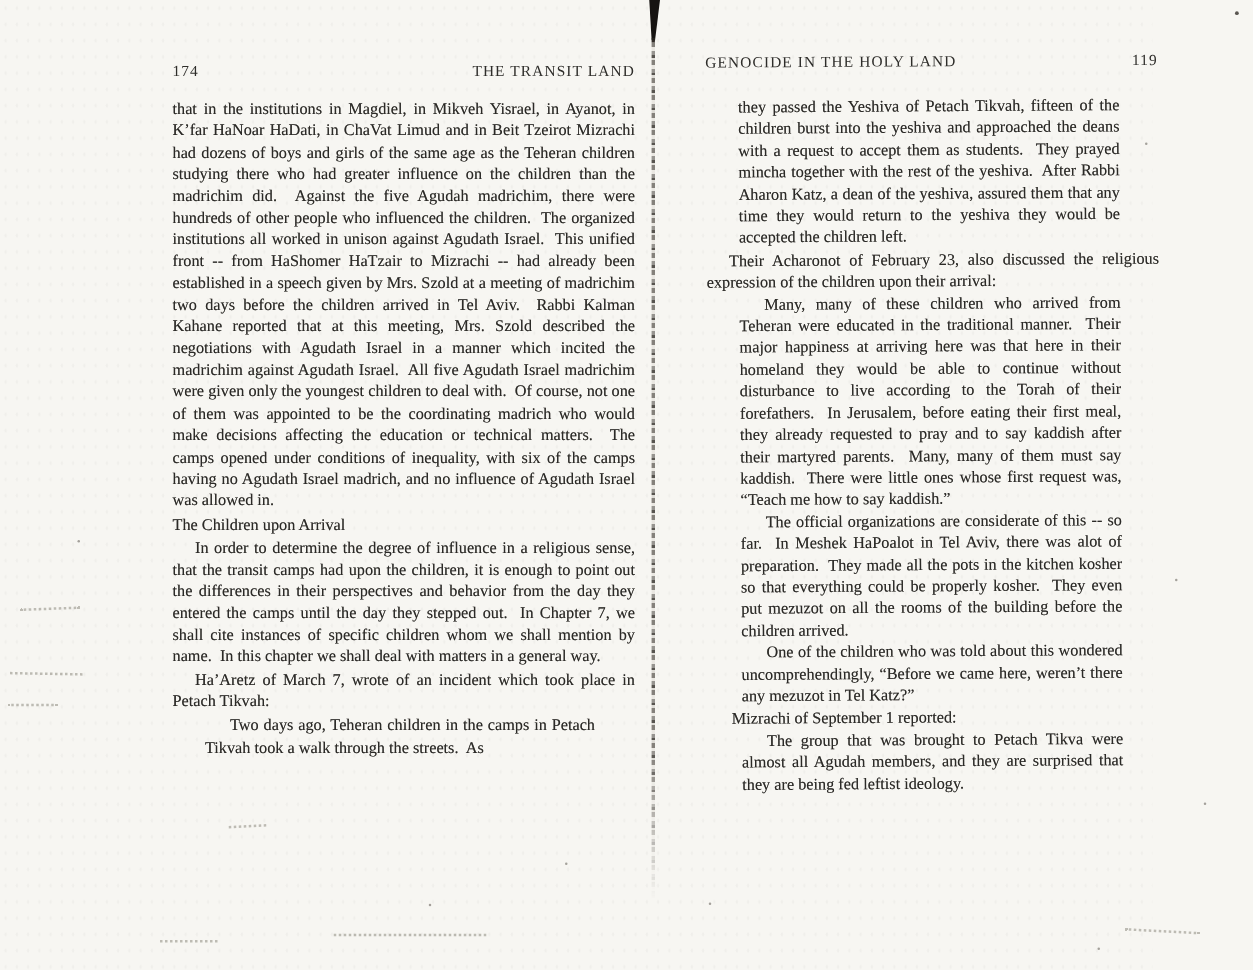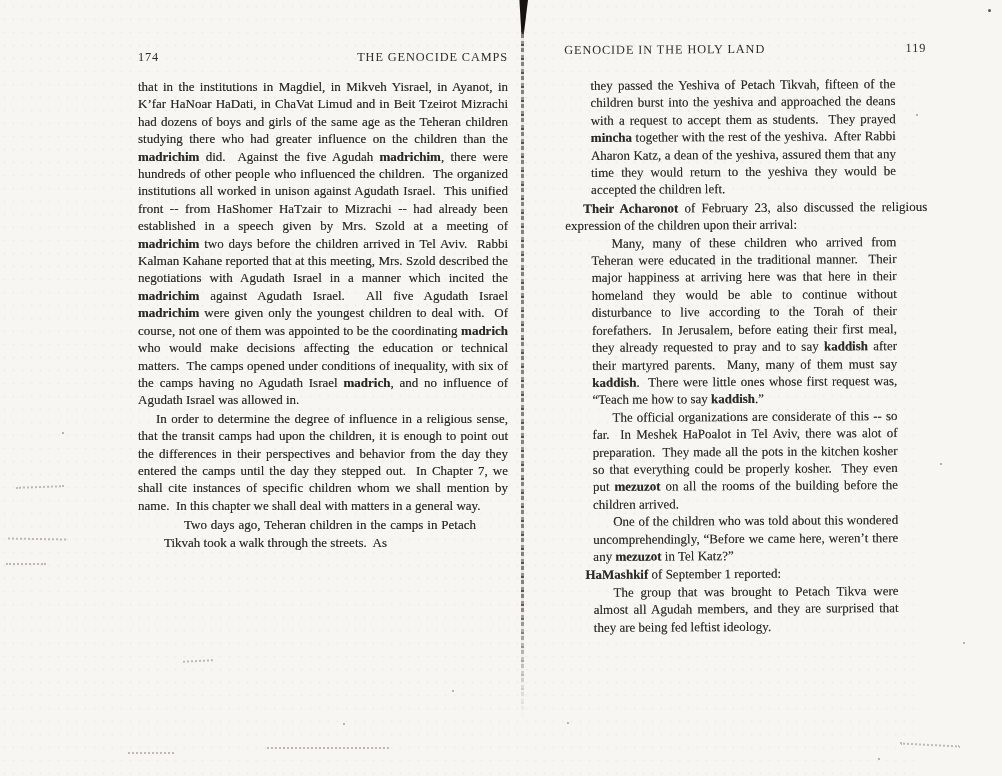--- a/index.html
+++ b/index.html
@@ -32,21 +32,21 @@
     text-shadow: 0 0 0.4px rgba(45,42,38,0.55);
   }
   .page-right .page-body { margin-top: 19px; }
   .page-body p { margin: 0; white-space: pre-wrap; }
   .page-body p.body.indent  { text-indent: 18px; }
   .page-body p.heading { font-weight: bold; margin-top: 2px; text-align: left; }
   .page-body p.quote { margin-left: 26px; margin-right: 31px; }
   .page-left .page-body p.quote { margin-right: 32px; margin-top: 2px; }
   .page-body p.quote.indent { text-indent: 20px; }
   .page-body p.body { margin-top: 1px; }
-  .b { font-weight: bold; margin-top: 12px; }
+  .b { font-weight: normal; margin-top: 12px; }
 
   
   .gutter-wedge {
     position: absolute; left: 517px; top: 0; width: 11px; height: 34px;
     background: #161311;
     clip-path: polygon(22% 0, 100% 0, 62% 100%, 40% 100%);
   }
   .gutter-line {
     position: absolute; left: 521px; top: 30px; width: 3px; height: 696px;
     background: repeating-linear-gradient(
@@ -82,41 +82,43 @@
   .d9 { left: 62px;  top: 432px; }
 </style>
 </head>
 <body>
 
 <div class="canvas">
 
   <div class="page page-left">
     <div class="header">
       <span>174</span>
-      <span>THE GENOCIDE CAMPS</span>
+      <span>THE TRANSIT LAND</span>
     </div>
     <div class="page-body">
         <p class="body"><span>that in the institutions in Magdiel, in Mikveh Yisrael, in Ayanot, in K’far HaNoar HaDati, in ChaVat Limud and in Beit Tzeirot Mizrachi had dozens of boys and girls of the same age as the Teheran children studying there who had greater influence on the children than the </span><span class="b">madrichim</span><span> did.  Against the five Agudah </span><span class="b">madrichim</span><span>, there were hundreds of other people who influenced the children.  The organized institutions all worked in unison against Agudath Israel.  This unified front -- from HaShomer HaTzair to Mizrachi -- had already been established in a speech given by Mrs. Szold at a meeting of </span><span class="b">madrichim</span><span> two days before the children arrived in Tel Aviv.  Rabbi Kalman Kahane reported that at this meeting, Mrs. Szold described the negotiations with Agudath Israel in a manner which incited the </span><span class="b">madrichim</span><span> against Agudath Israel.  All five Agudath Israel </span><span class="b">madrichim</span><span> were given only the youngest children to deal with.  Of course, not one of them was appointed to be the coordinating </span><span class="b">madrich</span><span> who would make decisions affecting the education or technical matters.  The camps opened under conditions of inequality, with six of the camps having no Agudath Israel </span><span class="b">madrich</span><span>, and no influence of Agudath Israel was allowed in.</span></p>
+        <p class="heading"><span class="b">The Children upon Arrival</span></p>
         <p class="body indent"><span>In order to determine the degree of influence in a religious sense, that the transit camps had upon the children, it is enough to point out the differences in their perspectives and behavior from the day they entered the camps until the day they stepped out.  In Chapter 7, we shall cite instances of specific children whom we shall mention by name.  In this chapter we shall deal with matters in a general way.</span></p>
+        <p class="body indent"><span class="b">Ha’Aretz</span><span> of March 7, wrote of an incident which took place in Petach Tikvah:</span></p>
         <p class="quote indent"><span>Two days ago, Teheran children in the camps in Petach Tikvah took a walk through the streets.  As</span></p>
       </div>
   </div>
 
   <div class="page page-right">
     <div class="header">
       <span>GENOCIDE IN THE HOLY LAND</span>
       <span>119</span>
     </div>
     <div class="page-body">
         <p class="quote"><span>they passed the Yeshiva of Petach Tikvah, fifteen of the children burst into the yeshiva and approached the deans with a request to accept them as students.  They prayed </span><span class="b">mincha</span><span> together with the rest of the yeshiva.  After Rabbi Aharon Katz, a dean of the yeshiva, assured them that any time they would return to the yeshiva they would be accepted the children left.</span></p>
         <p class="body indent"><span class="b">Their Acharonot</span><span> of February 23, also discussed the religious expression of the children upon their arrival:</span></p>
         <p class="quote indent"><span>Many, many of these children who arrived from Teheran were educated in the traditional manner.  Their major happiness at arriving here was that here in their homeland they would be able to continue without disturbance to live according to the Torah of their forefathers.  In Jerusalem, before eating their first meal, they already requested to pray and to say </span><span class="b">kaddish</span><span> after their martyred parents.  Many, many of them must say </span><span class="b">kaddish</span><span>.  There were little ones whose first request was, “Teach me how to say </span><span class="b">kaddish</span><span>.”</span></p>
         <p class="quote indent"><span>The official organizations are considerate of this -- so far.  In Meshek HaPoalot in Tel Aviv, there was alot of preparation.  They made all the pots in the kitchen kosher so that everything could be properly kosher.  They even put </span><span class="b">mezuzot</span><span> on all the rooms of the building before the children arrived.</span></p>
         <p class="quote indent"><span>One of the children who was told about this wondered uncomprehendingly, “Before we came here, weren’t there any </span><span class="b">mezuzot</span><span> in Tel Katz?”</span></p>
-        <p class="body indent"><span class="b">HaMashkif</span><span> of September 1 reported:</span></p>
+        <p class="body indent"><span class="b">Mizrachi</span><span> of September 1 reported:</span></p>
         <p class="quote indent"><span>The group that was brought to Petach Tikva were almost all Agudah members, and they are surprised that they are being fed leftist ideology.</span></p>
       </div>
   </div>
 
   <div class="gutter-wedge"></div>
   <div class="gutter-line"></div>
 
   <div>
     <div class="trail t1"></div>
     <div class="trail t2"></div>

